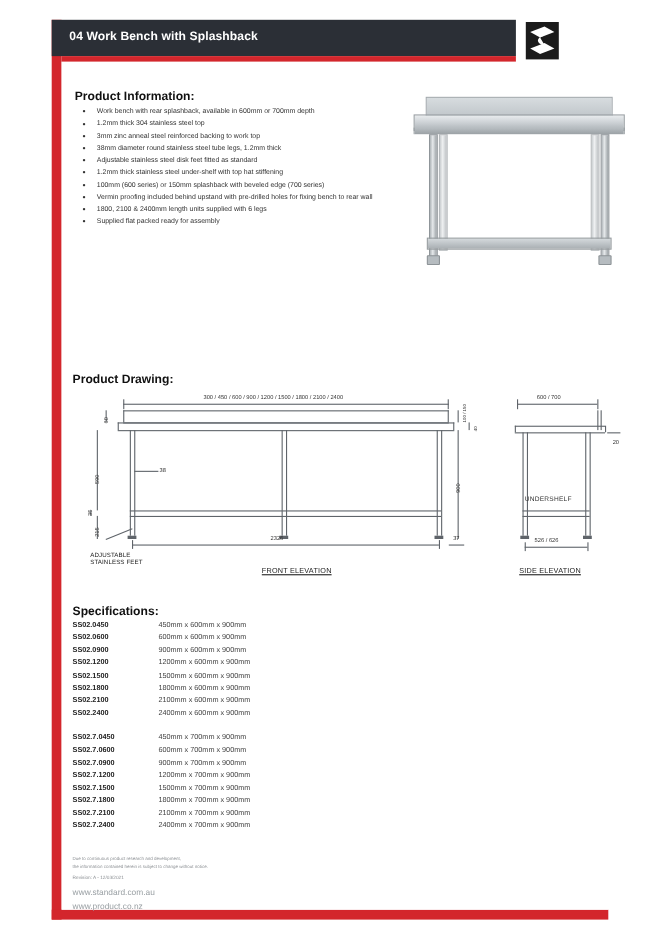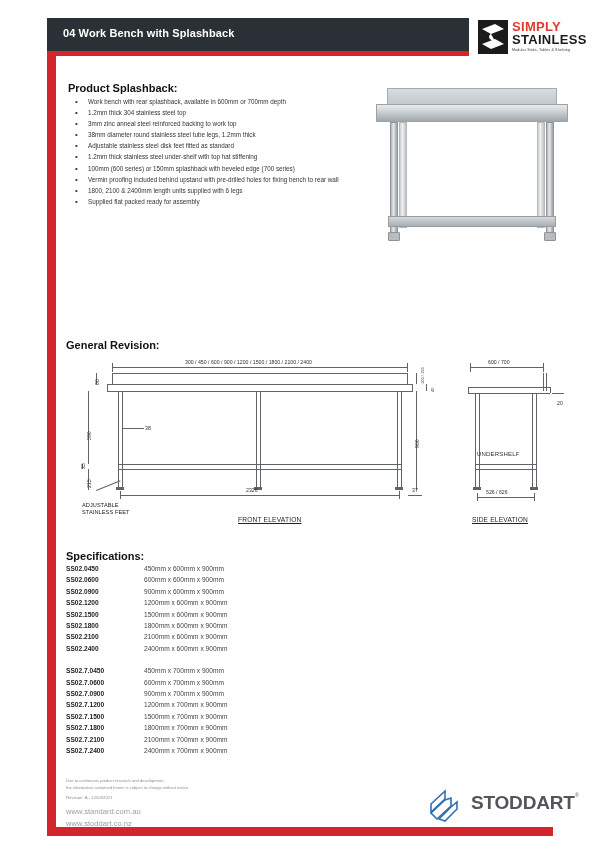--- a/index.html
+++ b/index.html
@@ -87,28 +87,23 @@
   <div class="hdr-title">04 Work Bench with Splashback</div>
 
   <div class="ss-logo">
     <div class="ss-mark">
       <svg width="30" height="34" viewBox="0 0 30 34">
         <polygon points="4,9 17,4 26,9 13,14" fill="#ffffff"></polygon>
         <polygon points="4,24 17,19 26,24 13,29" fill="#ffffff"></polygon>
         <path d="M17,12 C9,14 9,20 17,21 L13,14 Z" fill="#ffffff"></path>
       </svg>
     </div>
-    <div class="ss-text">
-      <div class="ss-simply">SIMPLY</div>
-      <div class="ss-stainless">STAINLESS</div>
-      <div class="ss-tag">Modular Sinks, Tables &amp; Shelving</div>
-    </div>
-  </div>
-
-  <div class="h2" id="piH">Product Splashback:</div>
+  </div>
+
+  <div class="h2" id="piH">Product Information:</div>
   <div class="bullets">
     <div class="bl">
         <div class="bdot">•</div>
         <div class="btx">Work bench with rear splashback, available in 600mm or 700mm depth</div>
       </div>
     <div class="bl">
         <div class="bdot">•</div>
         <div class="btx">1.2mm thick 304 stainless steel top</div>
       </div>
     <div class="bl">
@@ -151,21 +146,21 @@
     <div class="ph-edge"></div>
     <div class="ph-leg" style="left:24px;top:38px;"></div>
     <div class="ph-leg" style="left:180px;top:38px;"></div>
     <div class="ph-leg" style="left:33px;top:38px;height:104px;opacity:.65;"></div>
     <div class="ph-leg" style="left:171px;top:38px;height:104px;opacity:.65;"></div>
     <div class="ph-shelf"></div>
     <div class="ph-foot" style="left:22px;top:148px;"></div>
     <div class="ph-foot" style="left:178px;top:148px;"></div>
   </div>
 
-  <div class="h2" id="gdH">General Revision:</div>
+  <div class="h2" id="gdH">Product Drawing:</div>
 
   <div class="draw">
 
     <div>
 
       <div class="dl" style="left:52px;top:15px;width:296px;height:.5px;"></div>
       <div class="dl" style="left:52px;top:11px;width:.5px;height:9px;"></div>
       <div class="dl" style="left:347px;top:11px;width:.5px;height:9px;"></div>
       <div class="dtxt" style="left:125px;top:7px;">300 / 450 / 600 / 900 / 1200 / 1500 / 1800 / 2100 / 2400</div>
 
@@ -335,28 +330,17 @@
       </div>
   </div>
 
   <div class="disc">
     <div>Due to continuous product research and development,</div>
     <div>the information contained herein is subject to change without notice.</div>
   </div>
   <div class="rev">Revision: A - 12/03/2021</div>
   <div class="urls">
     <div>www.standard.com.au</div>
-    <div>www.stoddart.co.nz</div>
-  </div>
-
-  <div class="stod">
-    <svg width="40" height="36" viewBox="0 0 40 36">
-      <g fill="none" stroke="#2f6fb5" stroke-width="1.6">
-        <path d="M20,3 L6,16 L6,24 L20,11 L20,3 Z"></path>
-        <path d="M20,12 L6,25 L12,31 L26,18 L26,10 Z"></path>
-        <path d="M26,19 L14,31 L20,33 L32,21 L32,14 Z"></path>
-      </g>
-    </svg>
-    <div class="stod-name">STODDART</div>
-    <div class="stod-r">®</div>
-  </div>
+    <div>www.product.co.nz</div>
+  </div>
+
 
 </div>
 
 </body></html>

